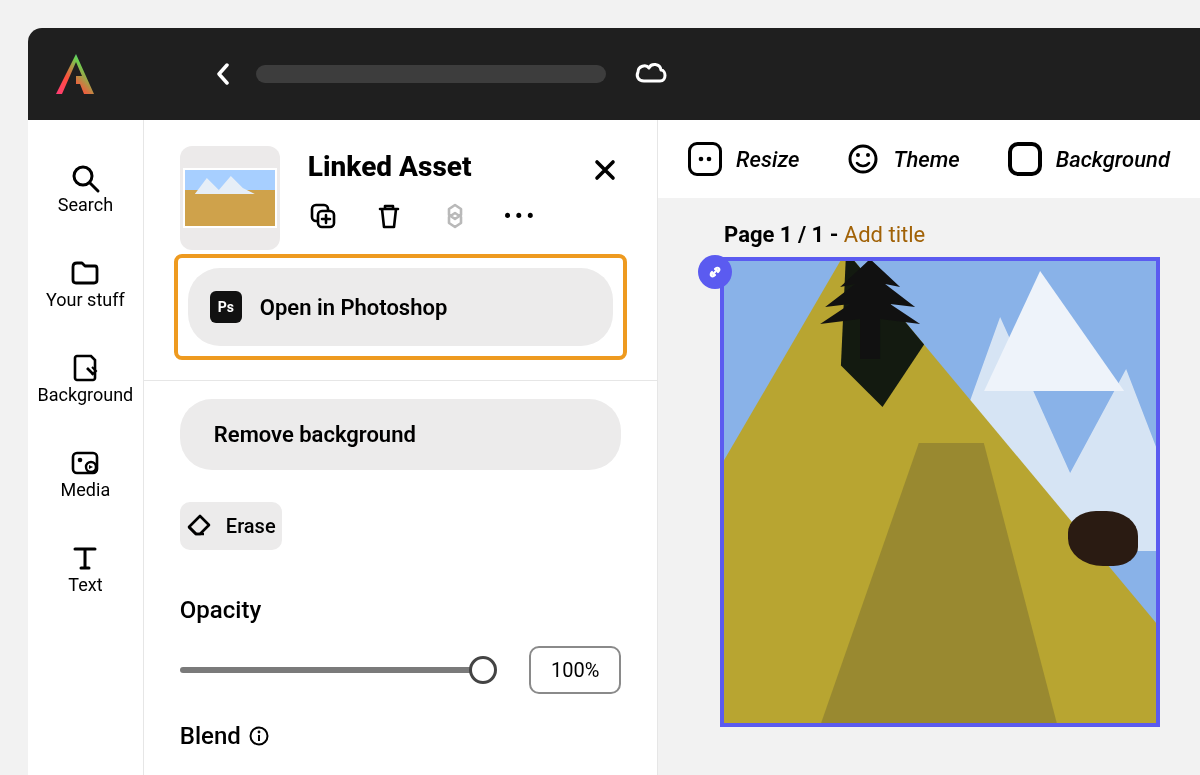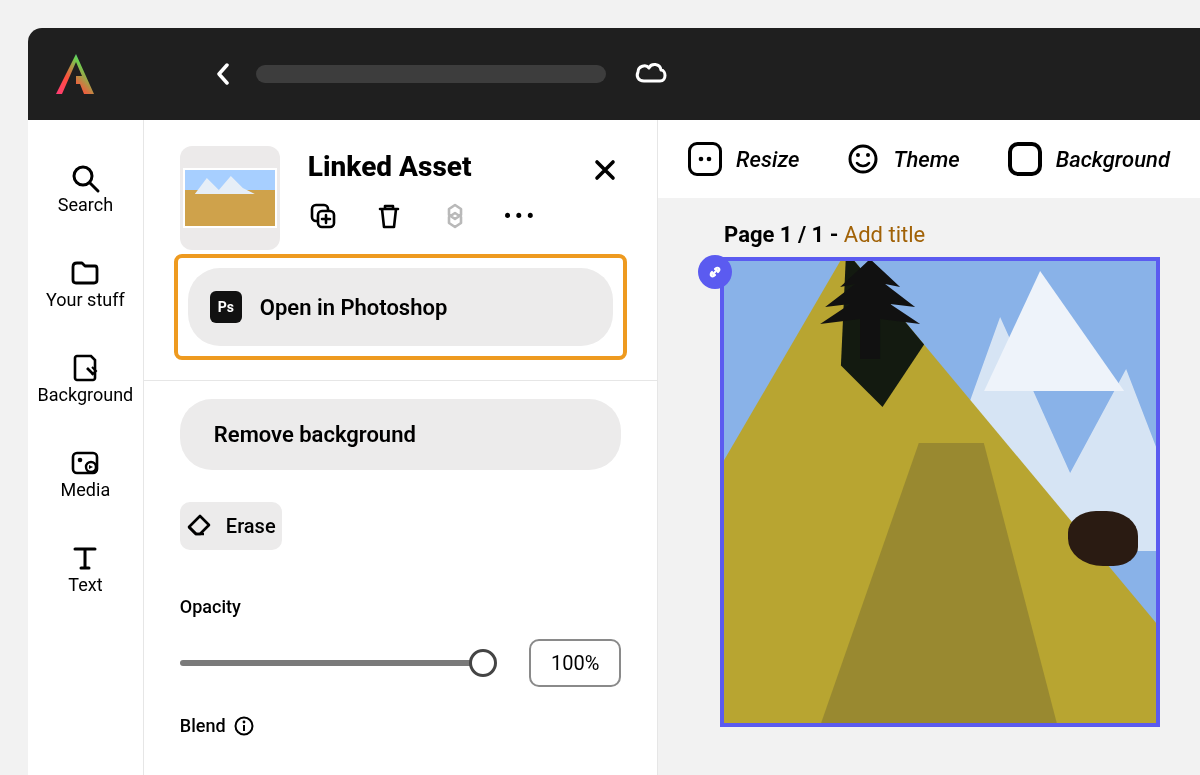--- a/index.html
+++ b/index.html
@@ -139,21 +139,21 @@
     display:flex; flex-direction:column; gap:22px;
   }
   .erase-pill {
     display:inline-flex; align-items:center; gap:14px;
     background:#ecebeb; border-radius:10px;
     padding:12px 6px;
     font-size:20px; font-weight:500;
     width:fit-content;
   }
   .label-row {
-    font-size:18px; font-weight:500;
+    font-size:24px; font-weight:500;
     display:flex; align-items:center; gap:8px;
     margin-top:24px;
   }
   .slider-row {
     display:flex; align-items:center; gap:36px;
   }
   .slider {
     flex:1; height:6px; background:#7a7a7a; border-radius:3px;
     position:relative;
   }

